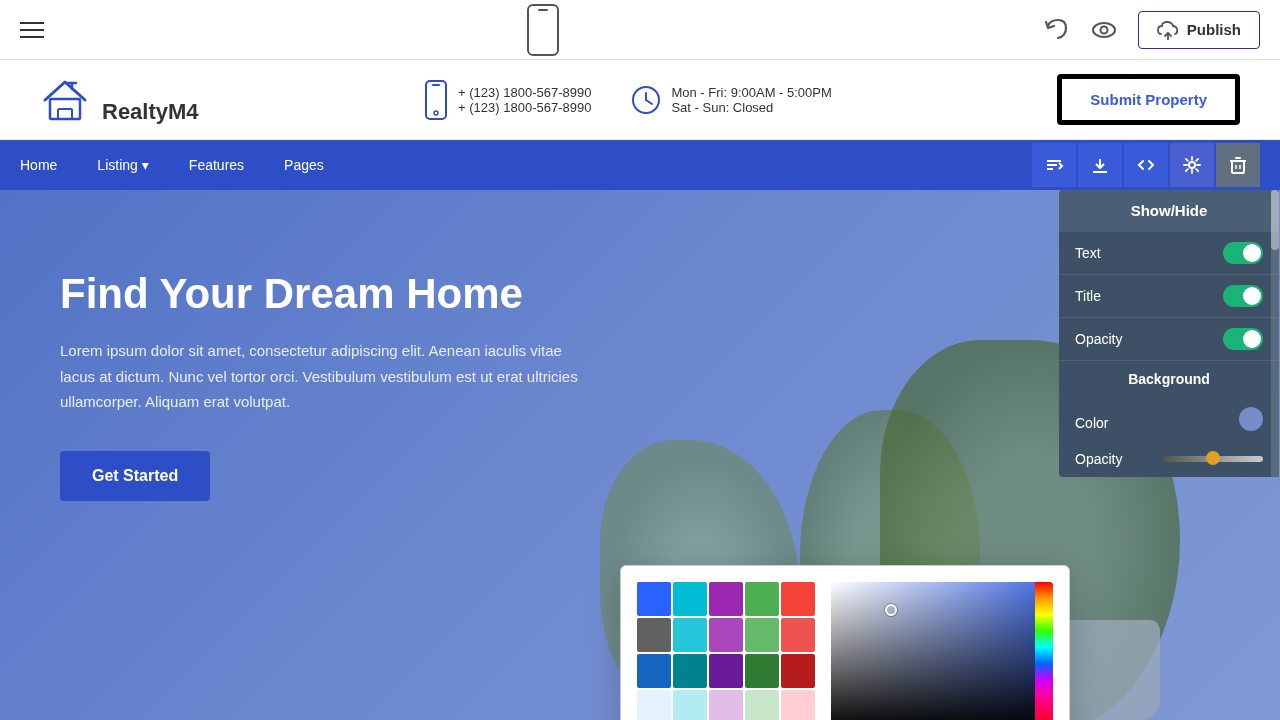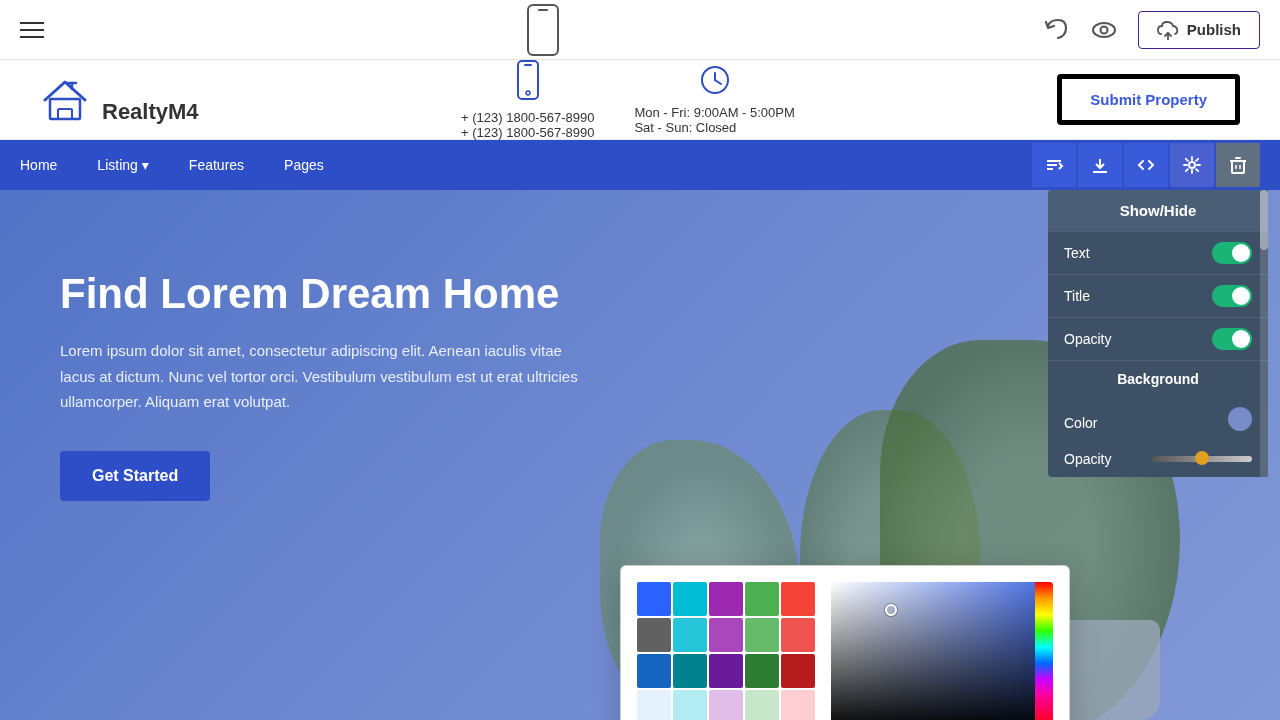--- a/index.html
+++ b/index.html
@@ -25,21 +25,21 @@
     
     .site-header {
       display: flex; align-items: center; justify-content: space-between;
       height: 80px; background: #fff; padding: 0 40px;
       border-bottom: 1px solid #eee;
     }
     .logo-area { display: flex; align-items: flex-end; gap: 12px; }
     .logo-icon { width: 50px; height: 50px; }
     .logo-text { font-size: 22px; font-weight: 700; color: #333; }
     .contact-area { display: flex; align-items: center; gap: 40px; }
-    .contact-item { display: flex; align-items: center; gap: 10px; flex-direction: column; }
+    .contact-item { display: flex; align-items: center; gap: 10px; }
     .contact-lines { display: flex; flex-direction: column; }
     .contact-line { font-size: 13px; color: #333; }
     .submit-btn {
       background: #fff; border: 5px solid #000000; color: #3a5bd9;
       padding: 12px 28px; font-size: 15px; font-weight: 600; cursor: pointer;
       border-radius: 4px;
     }
 
     
     .site-nav {
@@ -356,26 +356,26 @@
 <div class="hero">
   <div class="hero-overlay"></div>
   <div class="hero-bg-shapes">
     <div class="hero-blob3"></div>
     <div class="hero-blob2"></div>
     <div class="hero-blob1"></div>
     <div class="hero-pot2"></div>
     <div class="hero-pot1"></div>
   </div>
   <div class="hero-content">
-    <h1 class="hero-title">Find Lorem Dream Home</h1>
+    <h1 class="hero-title">Find Your Dream Home</h1>
     <p class="hero-desc">Lorem ipsum dolor sit amet, consectetur adipiscing elit. Aenean iaculis vitae lacus at dictum. Nunc vel tortor orci. Vestibulum vestibulum est ut erat ultricies ullamcorper. Aliquam erat volutpat.</p>
     <button class="hero-btn">Get Started</button>
   </div>
 
-  <div class="side-panel" style="position:absolute;right:12px;top:0;margin-left:20px;">
+  <div class="side-panel" style="position:absolute;right:1px;top:0;margin-left:20px;">
     <div class="side-panel-header">Show/Hide</div>
 
     <div class="side-panel-row">
       <span class="side-panel-label">Text</span>
       <div class="toggle" style="background:#1ab576;">
         <div class="toggle-knob"></div>
       </div>
     </div>
 
     <div class="side-panel-row">

